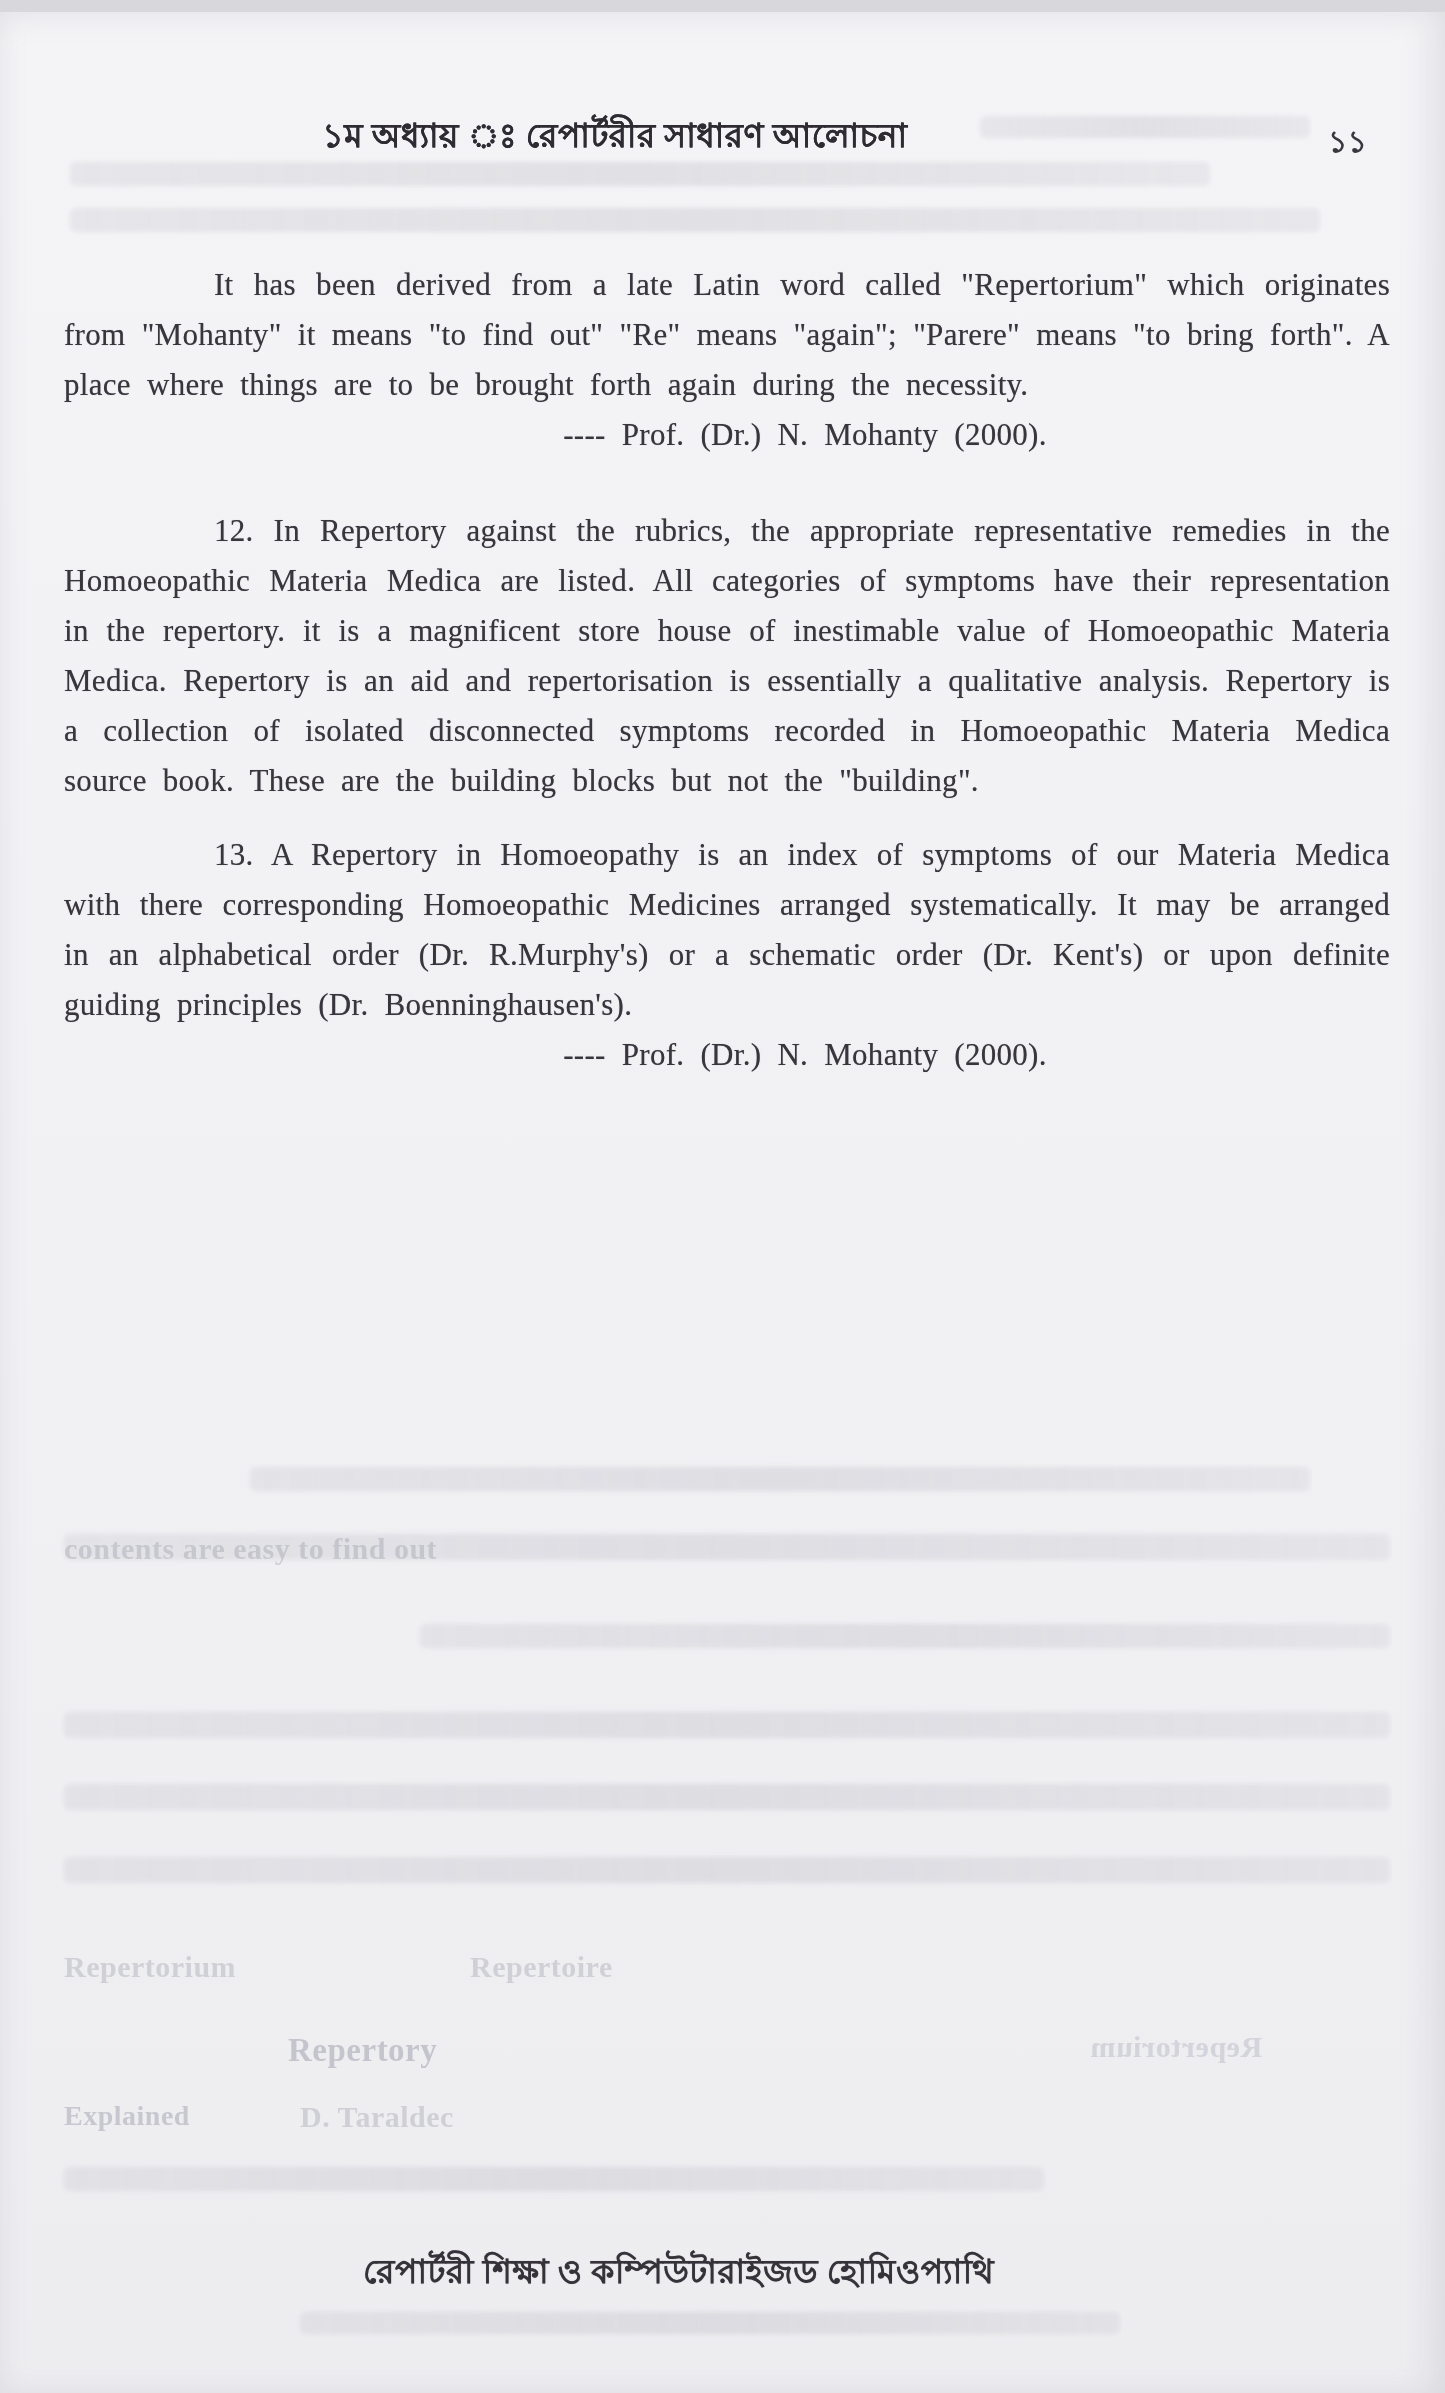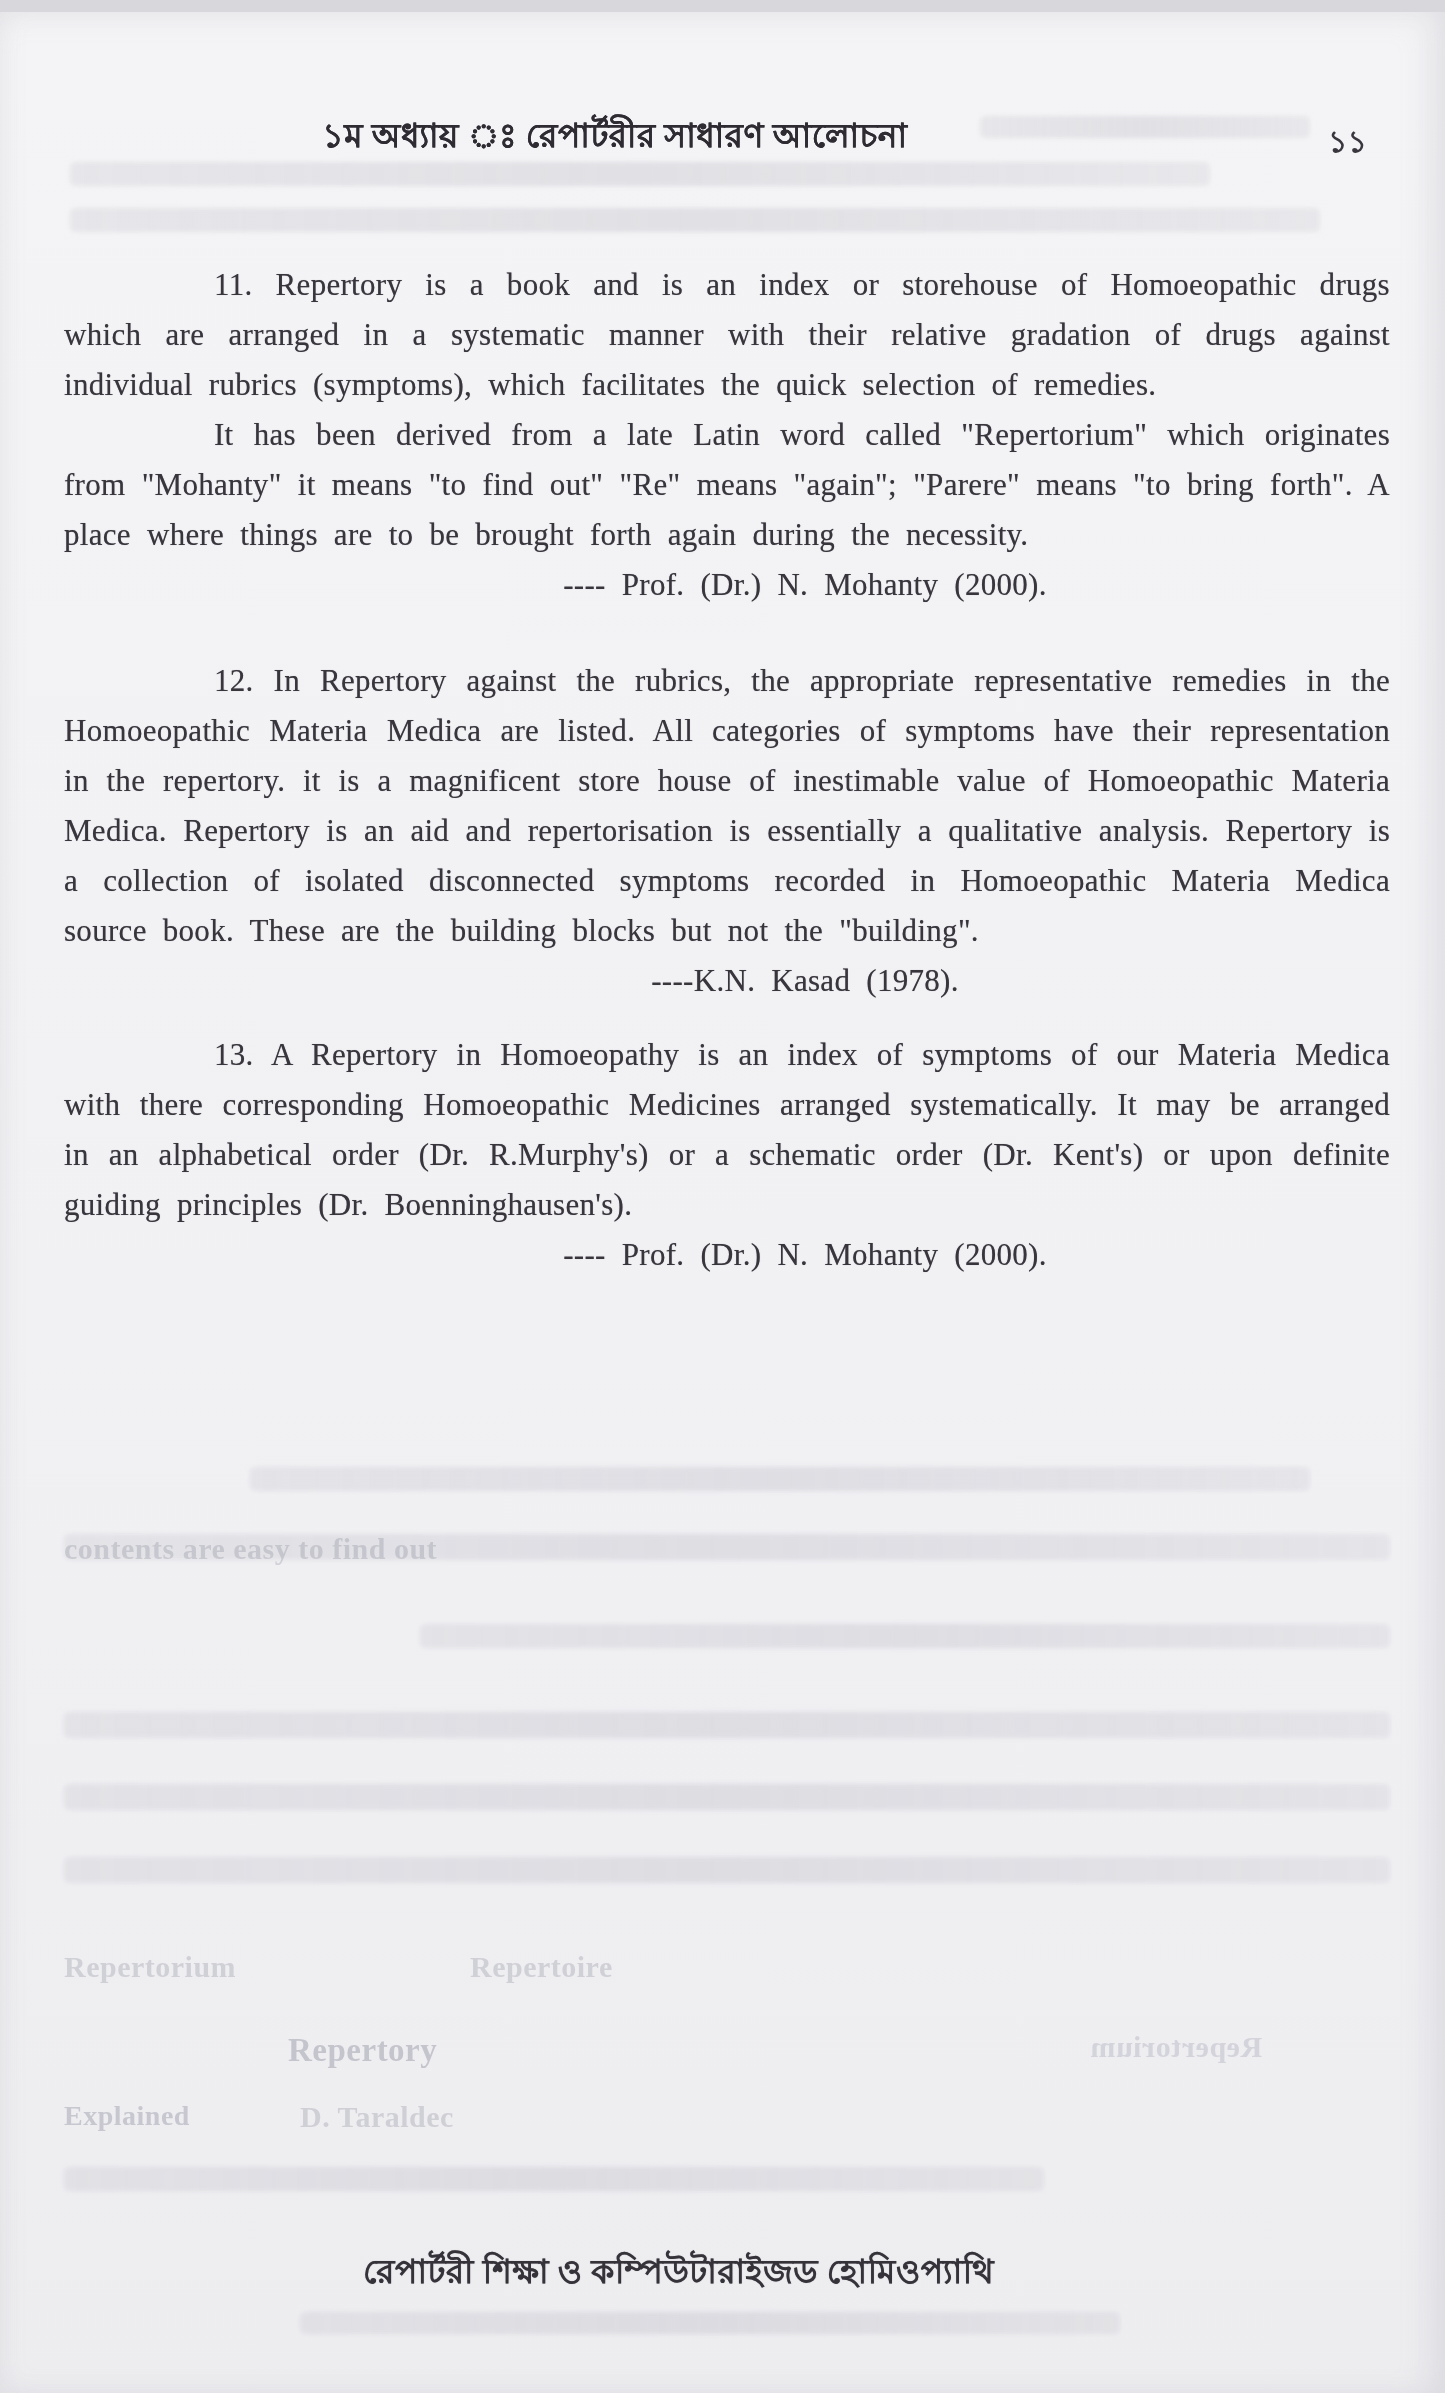--- a/index.html
+++ b/index.html
@@ -60,25 +60,23 @@
 <body>
 
 <div class="page">
 
   <div class="header">
     <span class="chapter">১ম অধ্যায় ঃ রেপার্টরীর সাধারণ আলোচনা</span>
     <span class="pagenum">১১</span>
   </div>
 
   <div class="bodytext">
-    <p class="para indent">11. Repertory is a book and is an index or storehouse of Homoeopathic drugs which are arranged in a systematic manner with their relative gradation of drugs against individual rubrics (symptoms), which facilitates the quick selection of remedies.</p>
     <p class="para indent">It has been derived from a late Latin word called "Repertorium" which originates from "Mohanty" it means "to find out" "Re" means "again"; "Parere" means "to bring forth". A place where things are to be brought forth again during the necessity.</p>
     <p class="cite">---- Prof. (Dr.) N. Mohanty (2000).</p>
     <p class="para indent gap">12. In Repertory against the rubrics, the appropriate representative remedies in the Homoeopathic Materia Medica are listed. All categories of symptoms have their representation in the repertory. it is a magnificent store house of inestimable value of Homoeopathic Materia Medica. Repertory is an aid and repertorisation is essentially a qualitative analysis. Repertory is a collection of isolated disconnected symptoms recorded in Homoeopathic Materia Medica source book. These are the building blocks but not the "building".</p>
-    <p class="cite">----K.N. Kasad (1978).</p>
     <p class="para indent gap2">13. A Repertory in Homoeopathy is an index of symptoms of our Materia Medica with there corresponding Homoeopathic Medicines arranged systematically. It may be arranged in an alphabetical order (Dr. R.Murphy's) or a schematic order (Dr. Kent's) or upon definite guiding principles (Dr. Boenninghausen's).</p>
     <p class="cite">---- Prof. (Dr.) N. Mohanty (2000).</p>
   </div>
 
   <div class="ghost">
 
     <div class="g-bar" style="left:70px;top:150px;width:1140px;height:24px;"></div>
     <div class="g-bar" style="left:70px;top:196px;width:1250px;height:24px;"></div>
     <div class="g-bar" style="left:980px;top:104px;width:330px;height:22px;"></div>
     <div class="g-bar" style="left:250px;top:1455px;width:1060px;height:24px;"></div>

